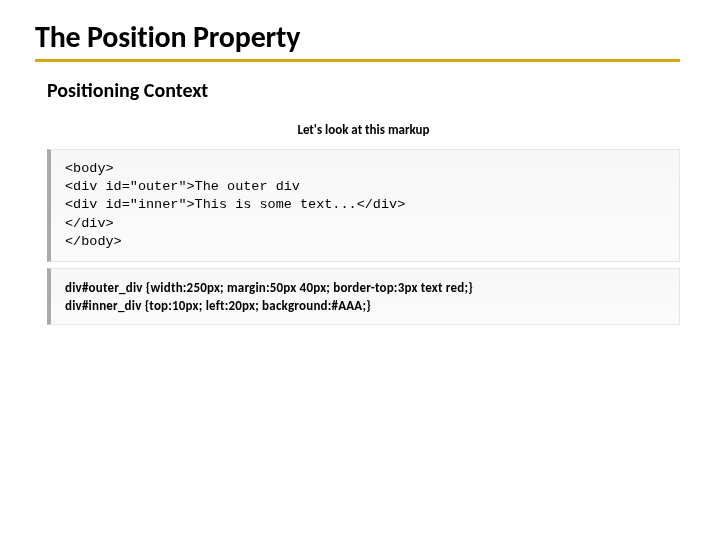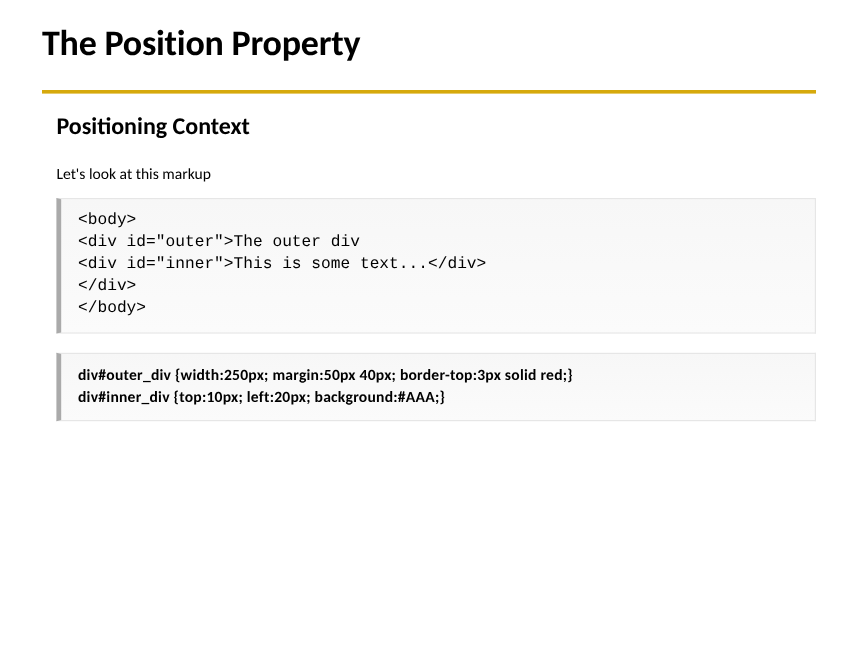--- a/index.html
+++ b/index.html
@@ -8,45 +8,46 @@
       height: 540px;
       background: #fff;
       font-family: Calibri, "Segoe UI", Arial, sans-serif;
       color: #000;
       padding: 18px 40px 18px 35px;
     }
     .title {
       font-size: 30px;
       font-weight: 700;
       letter-spacing: -0.2px;
-      padding-bottom: 20px;
+      padding-bottom: 4px;
       border-bottom: 3px solid #d6a90c;
       margin-bottom: 16px;
     }
     .content {
       padding-left: 12px;
     }
     .subtitle {
       font-size: 20px;
       font-weight: 700;
       margin-bottom: 20px;
     }
     .intro, .mid {
       font-size: 13px;
-      font-weight: 400;
+      font-weight: 700;
       margin-bottom: 12px;
+      text-align: center;
     }
     .code-block {
       background: linear-gradient(180deg, #f7f7f7 0%, #fbfbfb 100%);
       border-left: 4px solid #aaa;
       border-top: 1px solid #e6e6e6;
       border-right: 1px solid #e6e6e6;
       border-bottom: 1px solid #e6e6e6;
       padding: 10px 14px;
-      margin-bottom: 16px;
+      margin-bottom: 6px;
       font-family: "Courier New", Consolas, monospace;
       font-size: 13.5px;
       line-height: 1.35;
       white-space: pre;
       overflow: hidden;
     }
     .code-block.css {
       font-family: Calibri, "Segoe UI", Arial, sans-serif;
       font-weight: 600;
       font-size: 13px;
@@ -64,16 +65,16 @@
 
   <p class="intro">Let's look at this markup</p>
 
   <div class="code-block html">&lt;body&gt;
 &lt;div id="outer"&gt;The outer div
 &lt;div id="inner"&gt;This is some text...&lt;/div&gt;
 &lt;/div&gt;
 &lt;/body&gt;</div>
 
 
-  <div class="code-block css">div#outer_div {width:250px; margin:50px 40px; border-top:3px solid red;}
+  <div class="code-block css">div#outer_div {width:250px; margin:50px 40px; border-top:3px text red;}
 div#inner_div {top:10px; left:20px; background:#AAA;}</div>
 
 </div>
 
 </body></html>

